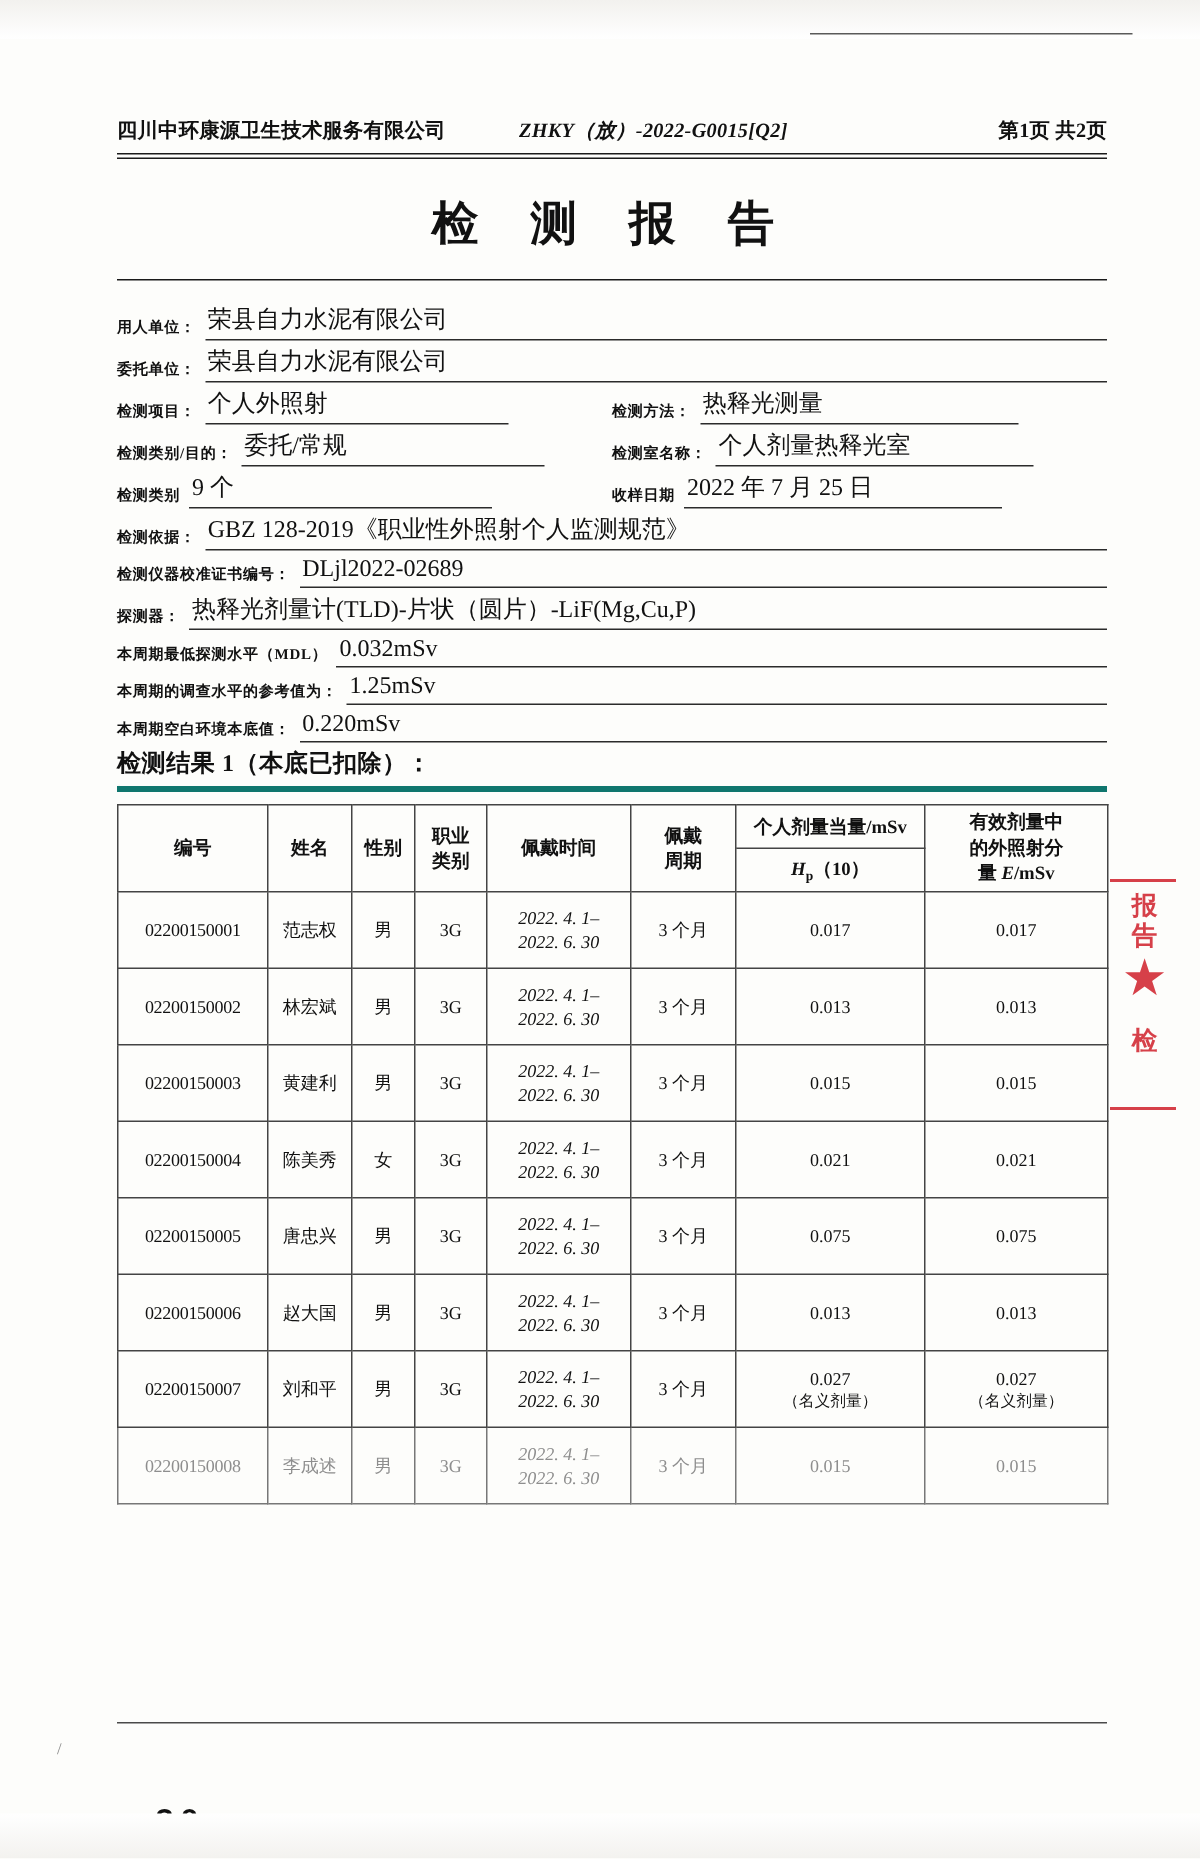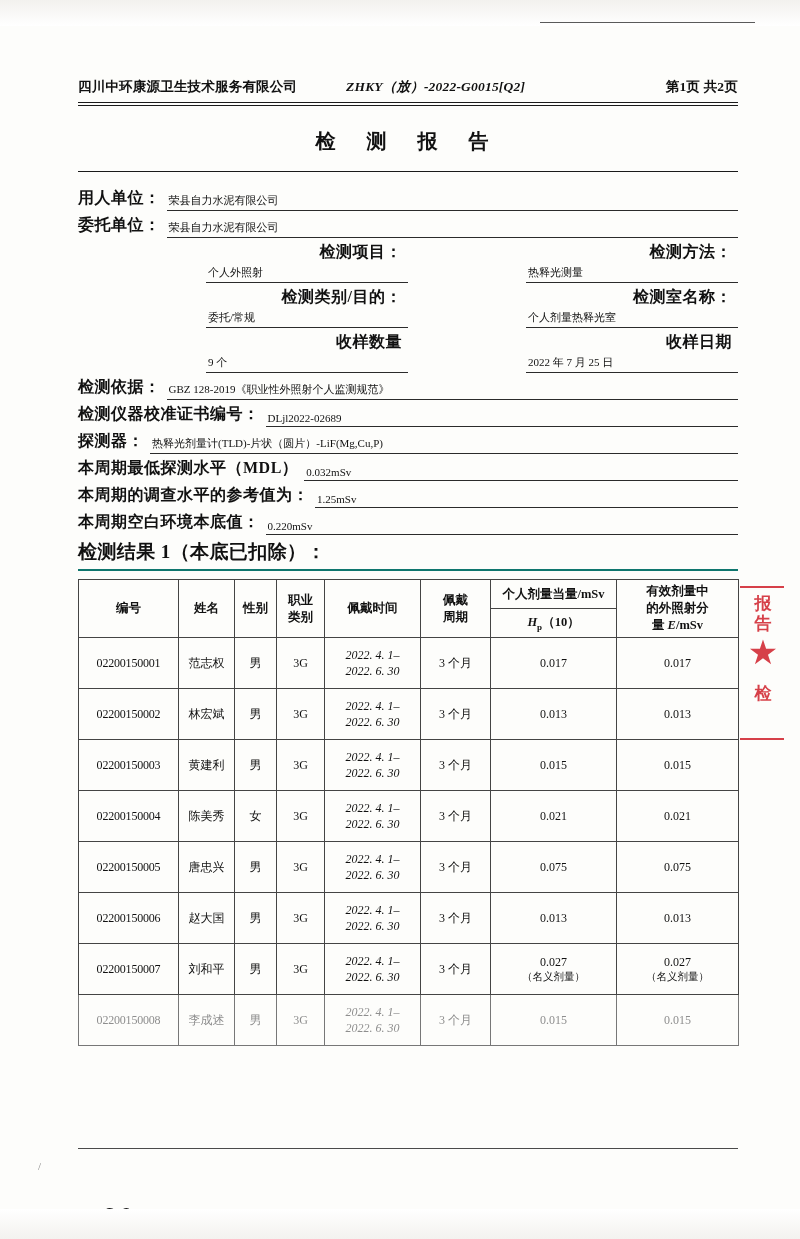--- a/index.html
+++ b/index.html
@@ -55,21 +55,21 @@
     border-bottom: 1.6px solid #1a1a1a;
     width: 660px;
     margin-bottom: 2px;
   }
   .hdr-line2 {
     border-bottom: 0.8px solid #1a1a1a;
     width: 660px;
   }
   .doc-title {
     text-align: center;
-    font-size: 20px;
+    font-size: 31px;
     font-weight: bold;
     letter-spacing: 12px;
     margin: 22px 0 16px 0;
     font-family: "DejaVu Serif", serif;
   }
   .title-rule {
     border-bottom: 1.4px solid #1a1a1a;
     width: 660px;
     margin-bottom: 16px;
   }
@@ -77,52 +77,51 @@
   
   .fields { width: 660px; }
   .frow {
     display: flex;
     align-items: flex-end;
     margin-bottom: 4px;
   }
   .fcell {
     display: flex;
     align-items: flex-end;
-    flex-direction: column;
   }
   .flabel {
-    font-size: 16px;
+    font-size: 10px;
     font-weight: bold;
     white-space: nowrap;
     padding-right: 6px;
     padding-bottom: 2px;
     letter-spacing: .5px;
   }
   .fvalue {
-    font-size: 11px;
+    font-size: 16px;
     padding-bottom: 2px;
     padding-left: 2px;
     border-bottom: 1px solid #2b2b2b;
     flex: 1;
     white-space: nowrap;
     overflow: hidden;
   }
   .half-left { width: 330px; }
   .half-right { width: 330px; }
   .half-left .fvalue { width: 200px; flex: none; }
   .half-right .fvalue { width: 210px; flex: none; }
   .full .fvalue { width: auto; flex: 1; }
 
   
   .results-head {
     margin-top: 0;
-    font-size: 19px;
+    font-size: 16px;
     font-weight: bold;
     letter-spacing: .4px;
-    border-bottom: 2px solid #0f766e;
+    border-bottom: 4px solid #0f766e;
     padding-bottom: 4px;
     width: 660px;
   }
   table.res {
     border-collapse: collapse;
     width: 660px;
     margin-top: 8px;
     table-layout: fixed;
   }
   table.res th, table.res td {
@@ -258,21 +257,21 @@
           <div class="fvalue">委托/常规</div>
         </div>
         <div class="fcell half-right">
           <div class="flabel">检测室名称：</div>
           <div class="fvalue">个人剂量热释光室</div>
         </div>
       </div>
 
       <div class="frow">
         <div class="fcell half-left">
-          <div class="flabel">收样数量</div>
+          <div class="flabel">检测类别</div>
           <div class="fvalue">9 个</div>
         </div>
         <div class="fcell half-right">
           <div class="flabel">收样日期</div>
           <div class="fvalue">2022 年 7 月 25 日</div>
         </div>
       </div>
 
       <div class="frow full">
         <div class="flabel">检测依据：</div>

